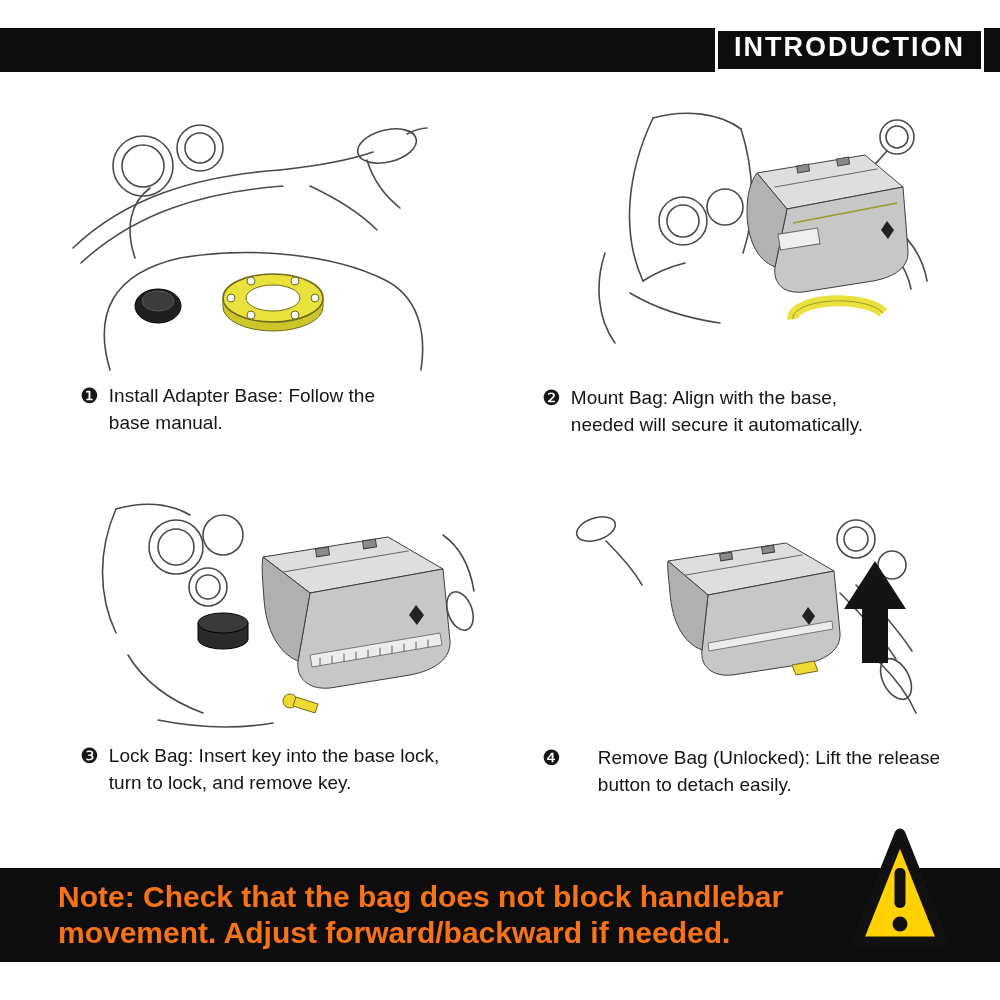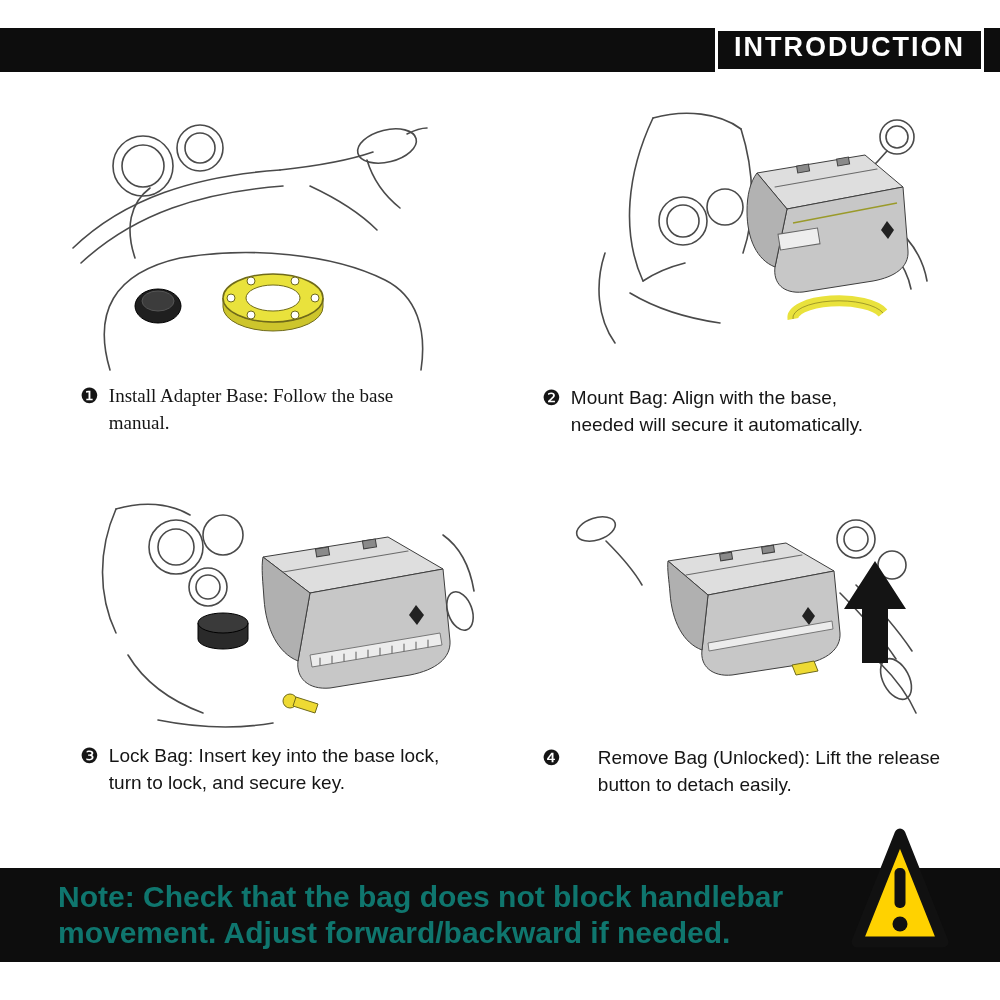--- a/index.html
+++ b/index.html
@@ -15,29 +15,29 @@
   
   .panel{position:absolute;}
   .panel svg{display:block;width:100%;height:100%;}
   .ln{fill:none;stroke:#4a4a4a;stroke-width:1.6;stroke-linecap:round;stroke-linejoin:round;}
   .ln2{fill:none;stroke:#6a6a6a;stroke-width:1.1;stroke-linecap:round;stroke-linejoin:round;}
 
   
   .caption{position:absolute;display:flex;gap:10px;color:#151515;}
   .caption .num{font-size:21px;line-height:1.25;flex:0 0 auto;}
   .caption .cap-text{font-size:19px;line-height:1.4;}
-  .cap1 .cap-text{max-width:295px;font-family:Liberation Serif, serif;}
+  .cap1 .cap-text{max-width:295px;}
   .cap2 .cap-text{max-width:330px;}
   .cap3 .cap-text{max-width:355px;}
   .cap4 .cap-text{max-width:350px;margin-left:27px;}
 
   
   .note-banner{position:absolute;top:868px;left:0;right:0;height:94px;background:#0d0d0d;
     display:flex;align-items:center;}
-  .note-text{color:#0f766e;font-weight:bold;font-size:30px;line-height:1.2;
+  .note-text{color:#f97316;font-weight:bold;font-size:30px;line-height:1.2;
     padding-left:58px;max-width:770px;}
 
   .warning{position:absolute;top:818px;right:50px;width:100px;height:142px;}
   .warning svg{display:block;width:100%;height:100%;}
 </style>
 </head>
 <body>
 
 <div class="page">
 
@@ -190,21 +190,21 @@
       <polygon points="168,140 292,118 293,126 169,148" fill="#ececec" stroke="#777"></polygon>
 
       <polygon points="252,162 274,158 278,168 256,172" fill="#eeda33" stroke="#6f6a1a"></polygon>
 
       <polygon points="335,58 366,106 348,106 348,160 322,160 322,106 304,106" fill="#141414"></polygon>
     </svg>
   </div>
 
   <div class="caption cap3" style="left:80px;top:743px;">
     <span class="num">❸</span>
-    <span class="cap-text">Lock Bag: Insert key into the base lock, turn to lock, and secure key.</span>
+    <span class="cap-text">Lock Bag: Insert key into the base lock, turn to lock, and remove key.</span>
   </div>
 
   <div class="caption cap4" style="left:542px;top:745px;">
     <span class="num">❹</span>
     <span class="cap-text">Remove Bag (Unlocked): Lift the release button to detach easily.</span>
   </div>
 
   <div class="note-banner">
     <div class="note-text">Note: Check that the bag does not block handlebar movement. Adjust forward/backward if needed.</div>
   </div>

